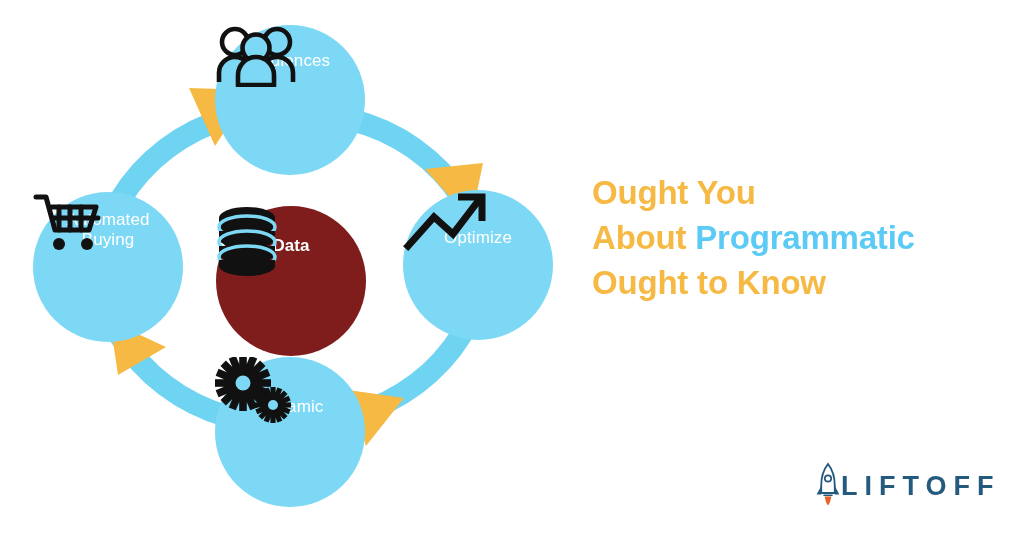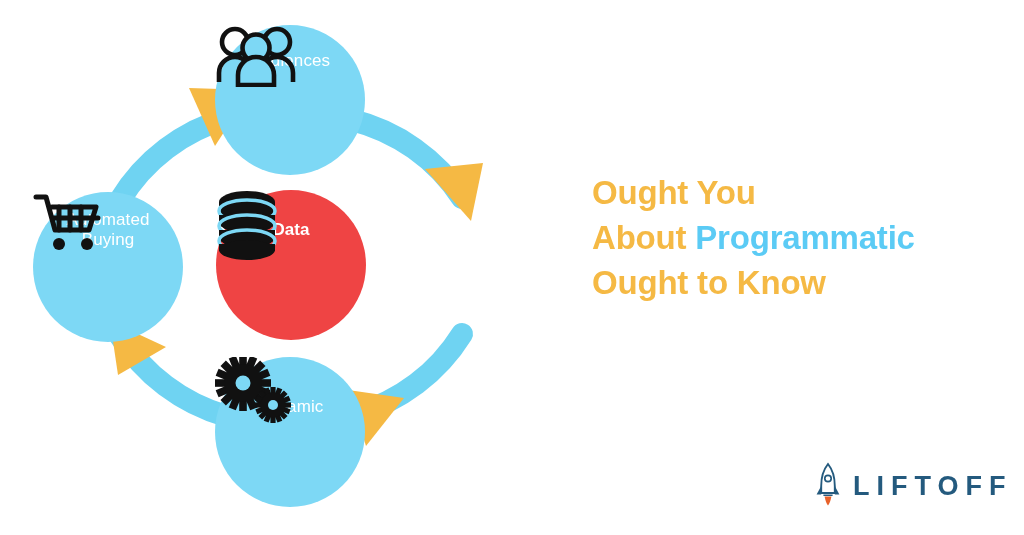--- a/index.html
+++ b/index.html
@@ -51,21 +51,21 @@
     letter-spacing:-0.2px;
   }
   .hl-line{display:block;white-space:pre;}
   .hl-accent{color:#F5B944;}
   .hl-brand{color:#5BCBF5;}
 
   
   .logo{
     position:absolute;
     left:815px;top:462px;
-    display:flex;align-items:center;gap:12px;
+    display:flex;align-items:center;gap:0;
   }
   .logo-word{
     color:#245A7E;
     font-size:27px;
     font-weight:bold;
     letter-spacing:7px;
   }
 </style>
 </head>
 <body>
@@ -119,40 +119,49 @@
           <path d="M3 5 h10 l9 33 h34 l7 -23 h-44"></path>
           <path d="M26 15 v23 M37 15 v23 M48 15 v23 M21 26 h44"></path>
           <circle cx="26" cy="52" r="6" fill="#111" stroke="none"></circle>
           <circle cx="54" cy="52" r="6" fill="#111" stroke="none"></circle>
         </svg>
       </div>
       <div class="node-label">Automated
 Buying</div>
     </div>
 
-    <div class="node center" style="left:216px;top:190px;width:150px;height:150px;background:#ef4444;padding-top:22px;">
+    <div class="node center" style="left:216px;top:206px;width:150px;height:150px;background:#7f1d1d;padding-top:22px;">
       <div class="glyph">
         <svg width="62" height="70" viewBox="0 0 62 70" fill="#111">
           <ellipse cx="31" cy="12" rx="28" ry="11"></ellipse>
           <rect x="3" y="12" width="56" height="9"></rect>
           <ellipse cx="31" cy="21" rx="28" ry="11"></ellipse>
           <ellipse cx="31" cy="21" rx="28" ry="11" fill="none" stroke="#7DD8F5" stroke-width="3.5"></ellipse>
           <ellipse cx="31" cy="32" rx="28" ry="11"></ellipse>
           <rect x="3" y="25" width="56" height="8"></rect>
           <ellipse cx="31" cy="36" rx="28" ry="11" fill="none" stroke="#7DD8F5" stroke-width="3.5"></ellipse>
           <ellipse cx="31" cy="47" rx="28" ry="11"></ellipse>
           <rect x="3" y="40" width="56" height="8"></rect>
           <ellipse cx="31" cy="51" rx="28" ry="11" fill="none" stroke="#7DD8F5" stroke-width="3.5"></ellipse>
           <ellipse cx="31" cy="60" rx="28" ry="10"></ellipse>
           <rect x="3" y="54" width="56" height="7"></rect>
         </svg>
       </div>
       <div class="node-label" style="margin-top:8px;">Data</div>
     </div>
 
+    <div class="node" style="left:403px;top:190px;width:150px;height:150px;background:#7DD8F5;padding-top:26px;">
+      <div class="glyph">
+        <svg width="86" height="62" viewBox="0 0 86 62" fill="none" stroke="#111" stroke-width="7" stroke-linecap="square" stroke-linejoin="miter">
+          <path d="M5 56 L31 27 L50 44 L76 10"></path>
+          <path d="M55 7 L79 7 L79 31" stroke-linecap="butt"></path>
+        </svg>
+      </div>
+      <div class="node-label" style="margin-top:12px;">Optimize</div>
+    </div>
 
     <div class="node" style="left:215px;top:357px;width:150px;height:150px;background:#7DD8F5;padding-top:26px;">
       <div class="glyph">
         <svg width="76" height="66" viewBox="0 0 76 66" fill="#111">
 
           <g transform="translate(28,26)">
             <g>
               <rect x="-3.8" y="-28" width="7.6" height="11" transform="rotate(0)"></rect>
               <rect x="-3.8" y="-28" width="7.6" height="11" transform="rotate(45)"></rect>
               <rect x="-3.8" y="-28" width="7.6" height="11" transform="rotate(90)"></rect>

